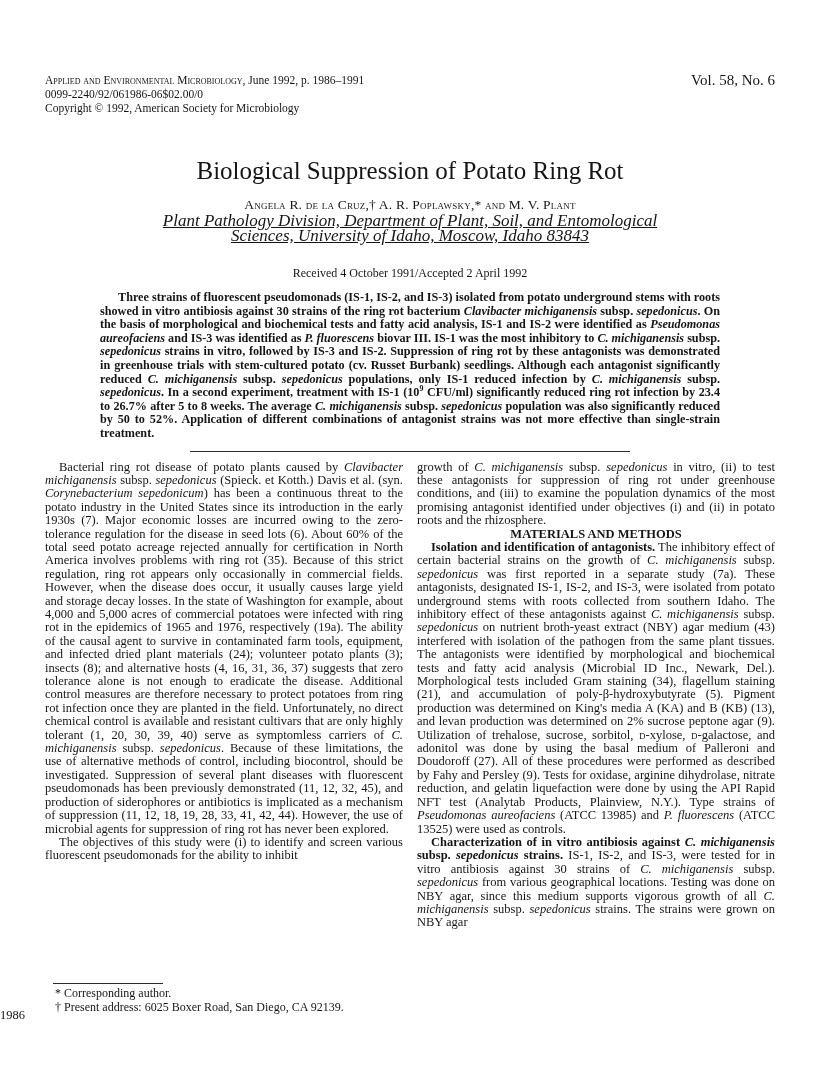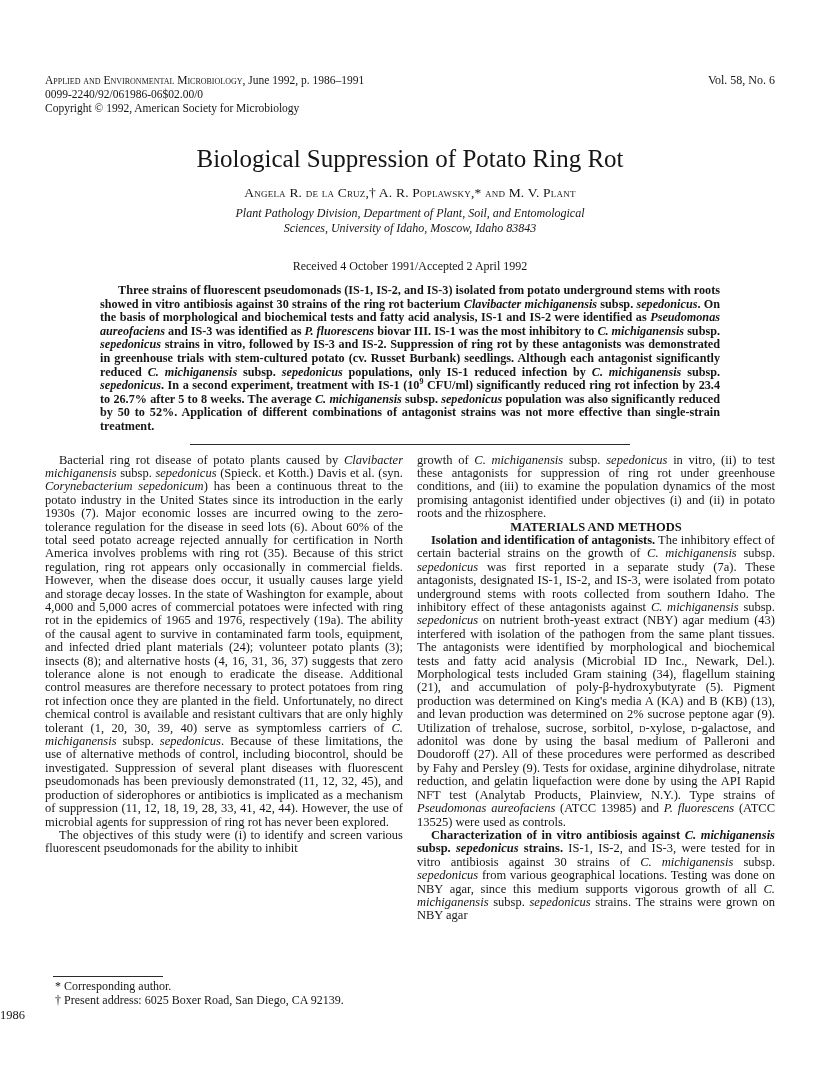--- a/index.html
+++ b/index.html
@@ -1,25 +1,25 @@
 <!DOCTYPE html>
 <html><head>
 <meta charset="utf-8">
 <style>
   html,body{margin:0;padding:0;background:#ffffff;}
   body{width:816px;height:1076px;font-family:"Liberation Serif",serif;color:#151515;overflow:hidden;}
   .page{position:relative;width:816px;height:789px;box-sizing:border-box;padding:73px 41px 0 45px;}
   
   .masthead{display:flex;justify-content:space-between;align-items:flex-start;font-size:11.5px;line-height:14px;}
   .masthead .left{max-width:560px;}
-  .volume{font-size:12px;white-space:nowrap;}
+  .volume{font-size:15px;white-space:nowrap;}
   
-  .title{margin-top:29px;text-align:center;font-size:25px;line-height:30px;}
+  .title{margin-top:41px;text-align:center;font-size:25px;line-height:30px;}
   .authors{margin-top:11px;text-align:center;font-size:13.5px;letter-spacing:.2px;}
-  .affiliation{margin-top:5px;text-align:center;font-style:italic;font-size:12px;line-height:15px;}
+  .affiliation{text-align:center;font-style:italic;font-size:17px;line-height:15px;text-decoration:underline;}
   .received{margin-top:23px;text-align:center;font-size:12px;}
   
   .abstract{margin:10px 55px 0 55px;font-weight:700;font-size:12.2px;line-height:13.6px;text-align:justify;text-indent:18px;}
   .abstract-rule{width:440px;border:0;border-top:1.5px solid #2a2a2a;margin:10px auto 0 auto;}
   
   .columns{display:flex;gap:14px;margin-top:9px;}
   .col{width:358px;font-size:12.5px;line-height:13.4px;text-align:justify;}
   .col-left{display:flex;flex-direction:column;height:556px;overflow:hidden;}
   .col-left .flow{flex:1 1 auto;overflow:hidden;}
   p.body-par{margin:0;}

